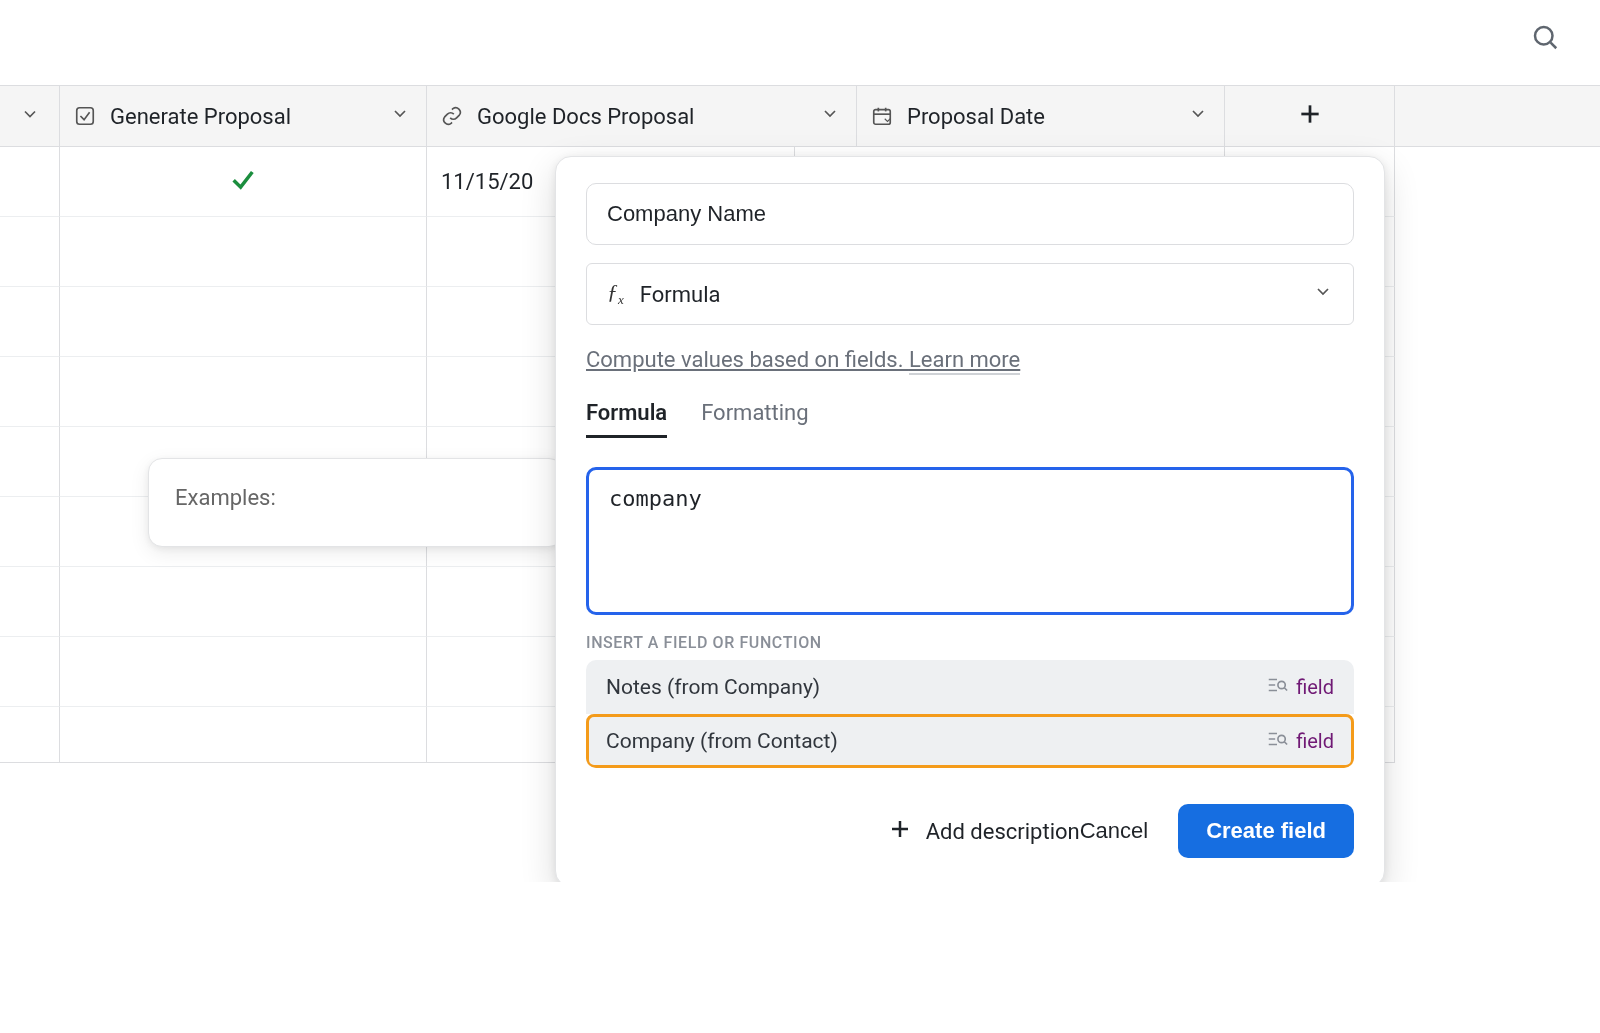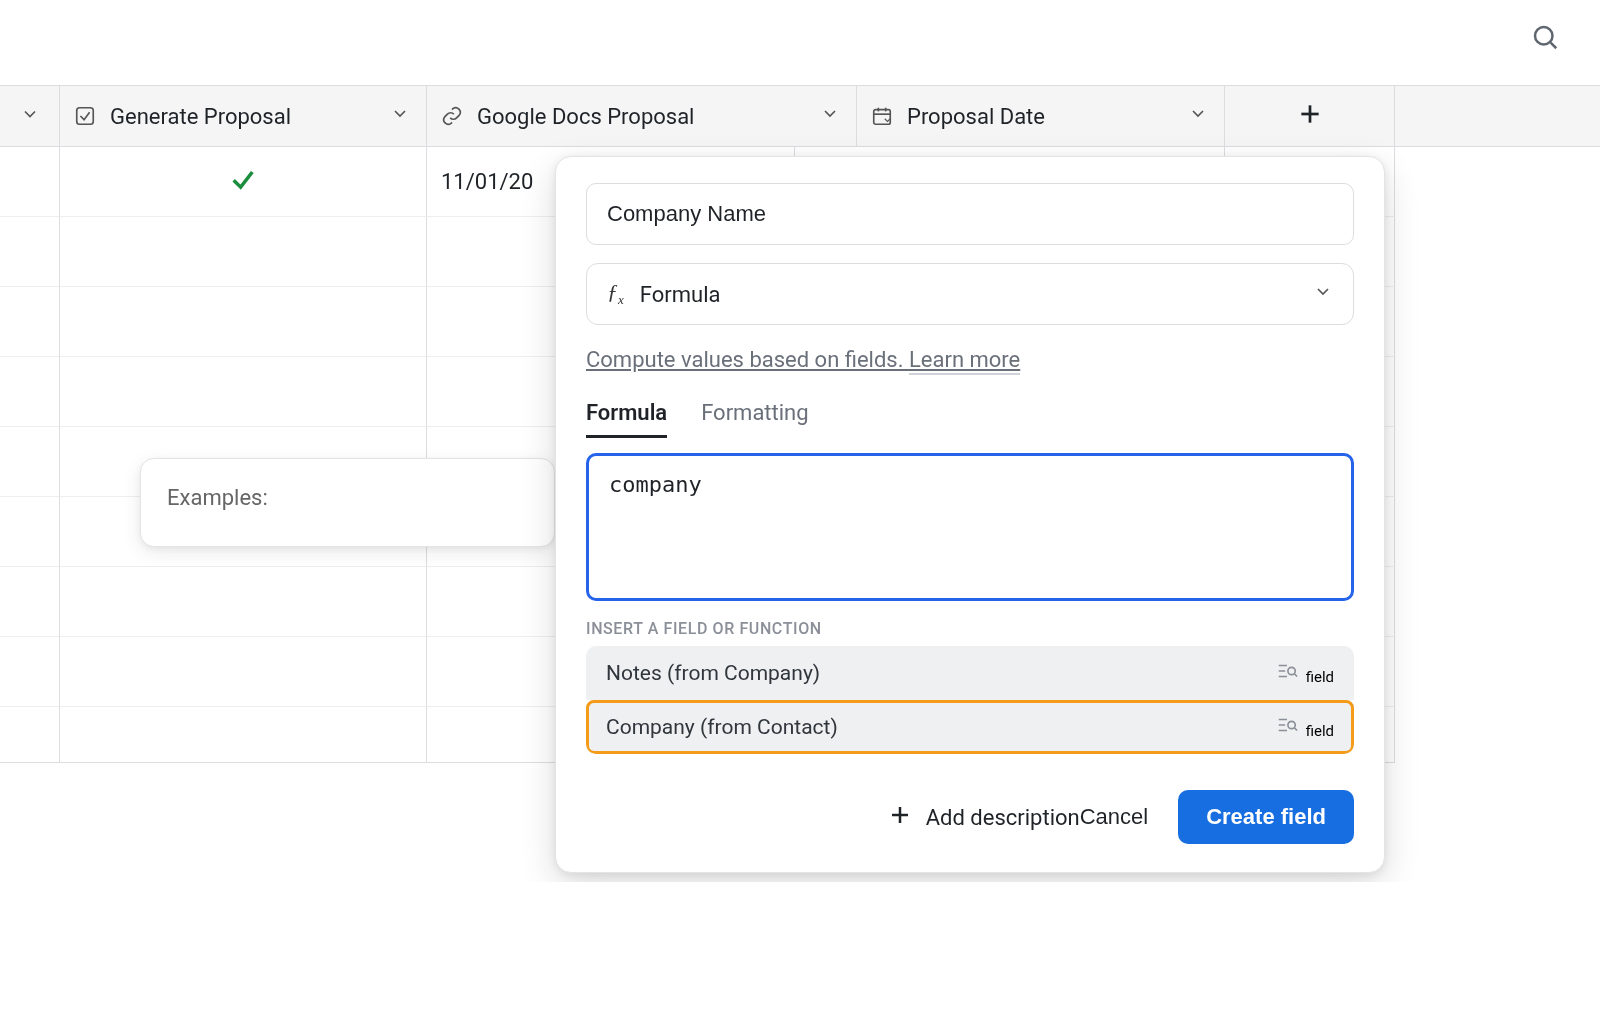--- a/index.html
+++ b/index.html
@@ -24,45 +24,45 @@
   
   .grid-body { position: absolute; top: 147px; left: 0; right: 0; }
   .row { display:flex; height: 70px; }
   .row:last-child { height: 56px; }
   .row:last-child .cell { border-bottom: 1px solid #dcdde0; }
   .cell { border-right: 1px solid #dcdde0; border-bottom: 1px solid #eceef0; display:flex; align-items:center; padding-left: 14px; font-size: 22px; color:#1f2328; }
   .cell.center { justify-content:center; padding-left:0; }
   .check-svg { width: 28px; height: 28px; stroke: #1b8e3e; stroke-width: 3; fill: none; }
 
   
-  .examples-box { position: absolute; top: 458px; left: 140px; width: 415px; padding: 26px 26px 28px 26px; background:#fff; border:1px solid #e3e4e6; border-radius: 14px; box-shadow: 0 6px 20px rgba(0,0,0,0.08), 0 2px 6px rgba(0,0,0,0.06); }
+  .examples-box { position: absolute; top: 458px; left: 148px; width: 415px; padding: 26px 26px 28px 26px; background:#fff; border:1px solid #e3e4e6; border-radius: 14px; box-shadow: 0 6px 20px rgba(0,0,0,0.08), 0 2px 6px rgba(0,0,0,0.06); }
   .examples-title { font-size: 22px; color:#666; margin-bottom: 8px; }
   .examples-code { font-family: ui-monospace, Menlo, Consolas, monospace; font-size: 21px; color: #1b8e3e; line-height: 1.72; white-space: pre; }
 
   
   .popover { position: absolute; top: 156px; left: 555px; width: 830px; background:#fff; border:1px solid #e3e4e6; border-radius: 16px; box-shadow: 0 12px 36px rgba(0,0,0,0.14), 0 2px 8px rgba(0,0,0,0.08); padding: 26px 30px 28px 30px; }
   .field-input { width: 100%; height: 62px; border:1px solid #dcdde0; border-radius: 10px; font-size: 22px; padding: 0 20px; color:#1f2328; outline:none; }
-  .type-select { margin-top: 18px; width: 100%; height: 62px; border:1px solid #dcdde0; border-radius: 12px; display:flex; align-items:center; padding: 0 20px; font-size: 22px; color:#1f2328; position:relative; cursor:pointer; }
+  .type-select { margin-top: 18px; width: 100%; height: 62px; border:1px solid #dcdde0; border-radius: 6px; display:flex; align-items:center; padding: 0 20px; font-size: 22px; color:#1f2328; position:relative; cursor:pointer; }
   .type-select .fx { font-family: ui-serif, Georgia, serif; font-style: italic; font-size: 22px; margin-right: 16px; color:#333; }
   .type-select .chev-down { position:absolute; right: 20px; top: 50%; transform: translateY(-50%); }
   .hint { margin-top: 22px; font-size: 22px; color:#6a707a;text-decoration:underline; }
   .hint .learn { color:#6a707a; border-bottom: 2px solid #cfd2d6; padding-bottom: 1px; cursor:pointer; }
 
   .tabs { margin-top: 28px; display:flex; gap: 34px; border-bottom: 1px solid transparent; }
   .tab { font-size: 22px; color:#6a707a; padding-bottom: 10px; cursor:pointer; }
   .tab.active { color:#1f2328; font-weight: 600; border-bottom: 3px solid #1f2328; }
 
-  .formula-editor { margin-top: 14px; width: 100%; height: 148px; border: 3px solid #2563eb; border-radius: 10px; padding: 16px 20px; font-family: ui-monospace, Menlo, Consolas, monospace; font-size: 22px; color:#1f2328; resize: none; outline:none; }
+  .formula-editor { margin-top: 28px; width: 100%; height: 148px; border: 3px solid #2563eb; border-radius: 10px; padding: 16px 20px; font-family: ui-monospace, Menlo, Consolas, monospace; font-size: 22px; color:#1f2328; resize: none; outline:none; }
 
   .suggest-label { margin-top: 14px; font-size: 16px; letter-spacing: 0.6px; color:#8a8f98; font-weight: 500; }
   .suggest-list { margin-top: 8px; border-radius: 10px; overflow:hidden; }
   .suggest-item { display:flex; align-items:center; justify-content:space-between; height: 54px; padding: 0 20px; font-size: 21px; background:#eef0f2; color:#31363d; cursor:pointer; }
   .suggest-item + .suggest-item { margin-top: 0; }
   .suggest-item.highlight { outline: 3px solid #f49b1a; outline-offset: -3px; border-radius: 8px; }
-  .suggest-right { display:flex; align-items:flex-end; gap: 8px; color:#000000; font-size: 15px; }
+  .suggest-right { display:flex; align-items:center; gap: 8px; color:#701a75; font-size: 20px; }
   .lookup-svg { width: 22px; height: 22px; stroke:#8a8f98; fill:none; stroke-width: 1.8; }
 
   .popover-footer { display:flex; align-items:center; justify-content: flex-end; margin-top: 36px; }
   .add-desc { display:flex; align-items:center; gap: 14px; font-size: 22px; color:#1f2328; cursor:pointer; }
   .add-desc svg { width: 24px; height: 24px; stroke:#1f2328; stroke-width:2.5; fill:none; }
   .footer-actions { display:flex; align-items:center; gap: 30px; }
   .btn-cancel { font-size: 22px; color:#1f2328; background:none; border:none; cursor:pointer; }
   .btn-create { font-size: 22px; color:#fff; background:#166ee1; border:none; border-radius: 10px; padding: 14px 28px; font-weight:600; cursor:pointer; }
 
   
@@ -137,21 +137,21 @@
   <div class="grid-body">
 
     <div class="row">
       <div class="cell" style="width:60px"></div>
       <div class="cell center" style="width:367px">
         <span><svg class="check-svg" viewBox="0 0 24 24">
               <polyline points="4 13 10 19 20 6"></polyline>
             </svg></span>
       </div>
       <div class="cell" style="width:368px">
-        <span>11/01/20</span>
+        <span>11/15/20</span>
       </div>
       <div class="cell" style="width:430px"></div>
       <div class="cell" style="width:170px"></div>
     </div>
 
     <div class="row">
       <div class="cell" style="width:60px"></div>
       <div class="cell" style="width:367px"></div>
       <div class="cell" style="width:368px"></div>
       <div class="cell" style="width:430px"></div>

